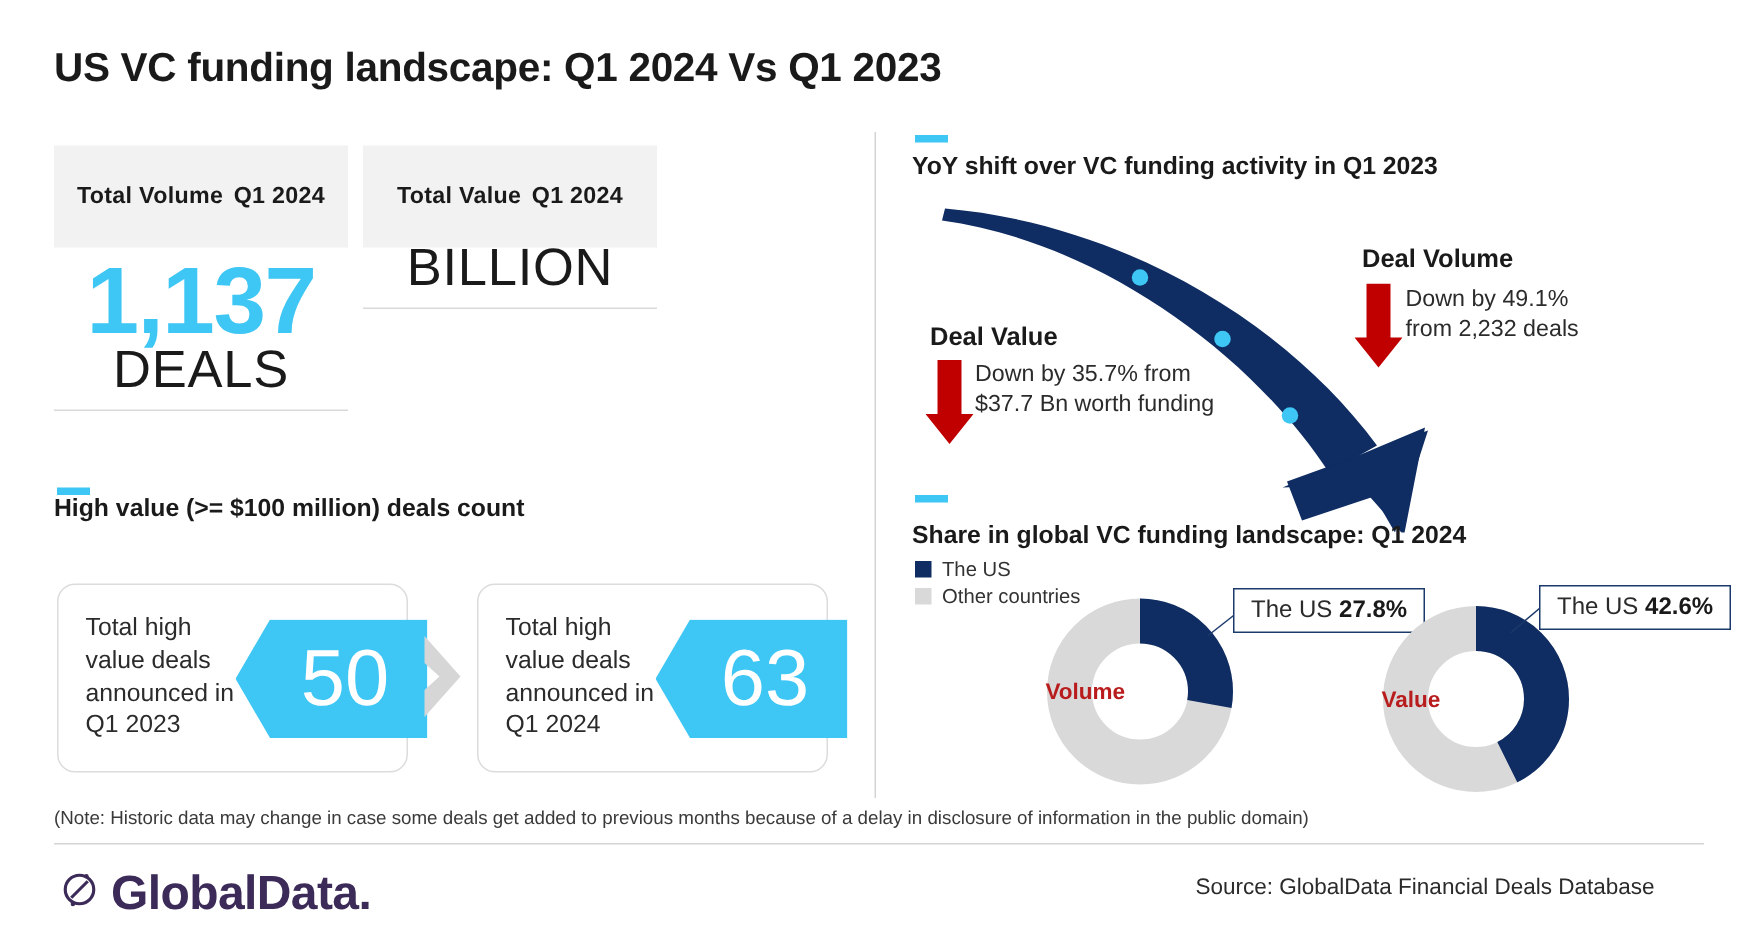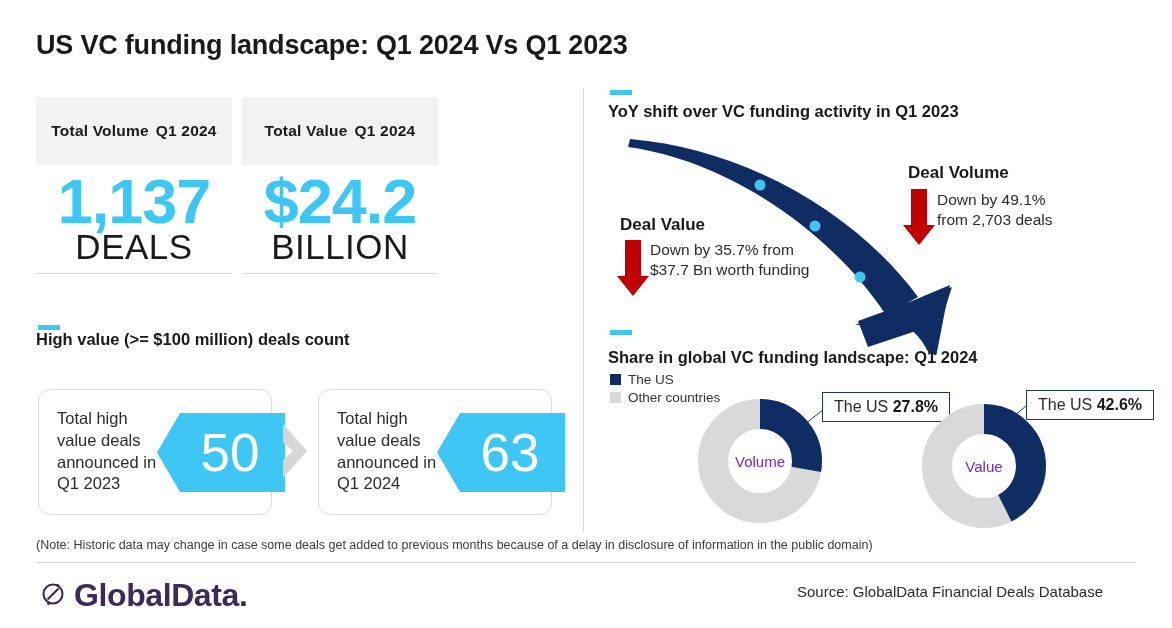--- a/index.html
+++ b/index.html
@@ -126,22 +126,21 @@
     border:1px solid #1b3a6b;
     background:#ffffff;
     padding:5px 11px;
     font-size:16px; color:#2b2b2b;
     white-space:nowrap;
     text-align:center;
   }
   .callout b{ font-weight:bold; color:#1a1a1a; }
 
   .donut-center{
-    font-size:15px; font-weight:normal; color:#6d28d9;
-    text-align:center;
+    font-size:15px; font-weight:bold; color:#b91c1c;
   }
 
   
   #note{
     left:36px; top:538px;
     font-size:12.5px; color:#3a3a3a;
     white-space:nowrap;
   }
   #foot-rule{
     left:36px; top:562px; width:1100px; height:1px; background:#d4d4d4;
@@ -176,21 +175,20 @@
     <div class="kpi-big">1,137</div>
     <div class="kpi-sub">DEALS</div>
     <div class="kpi-rule"></div>
   </div>
 
   <div class="abs kpi" id="kpi-value">
     <div class="kpi-head">
       <span>Total Value</span>
       <span>Q1 2024</span>
     </div>
-    <div class="kpi-big">$24.2</div>
     <div class="kpi-sub">BILLION</div>
     <div class="kpi-rule"></div>
   </div>
 
   <div class="abs sec-tick" style="left:38px; top:325px;"></div>
   <div class="abs sec-title" style="left:36px; top:330px;">High value (&gt;= $100 million) deals count</div>
 
   <div class="abs hv-card" id="hv-card-1">
     <div class="hv-text">Total high value deals announced in Q1 2023</div>
     <div class="hv-penta">
@@ -247,21 +245,21 @@
   <div class="abs" style="left:908px; top:163px;">
     <div class="lbl-title">Deal Volume</div>
   </div>
   <div class="abs" style="left:903px; top:189px;">
     <svg class="red-arrow" viewBox="0 0 32 58">
       <polygon points="8,0 24,0 24,36 32,36 16,56 0,36 8,36" fill="#c00000"></polygon>
     </svg>
   </div>
   <div class="abs lbl-body" style="left:937px; top:190px;">
     <div>Down by 49.1%</div>
-    <div>from 2,703 deals</div>
+    <div>from 2,232 deals</div>
   </div>
 
   <div class="abs sec-tick" style="left:610px; top:330px;"></div>
   <div class="abs sec-title" style="left:608px; top:348px;">Share in global VC funding landscape: Q1 2024</div>
 
   <div class="abs" style="left:610px; top:372px;">
     <div class="legend-row">
       <span class="legend-swatch" style="background:#0f2d62;"></span>
       <span>The US</span>
     </div>

